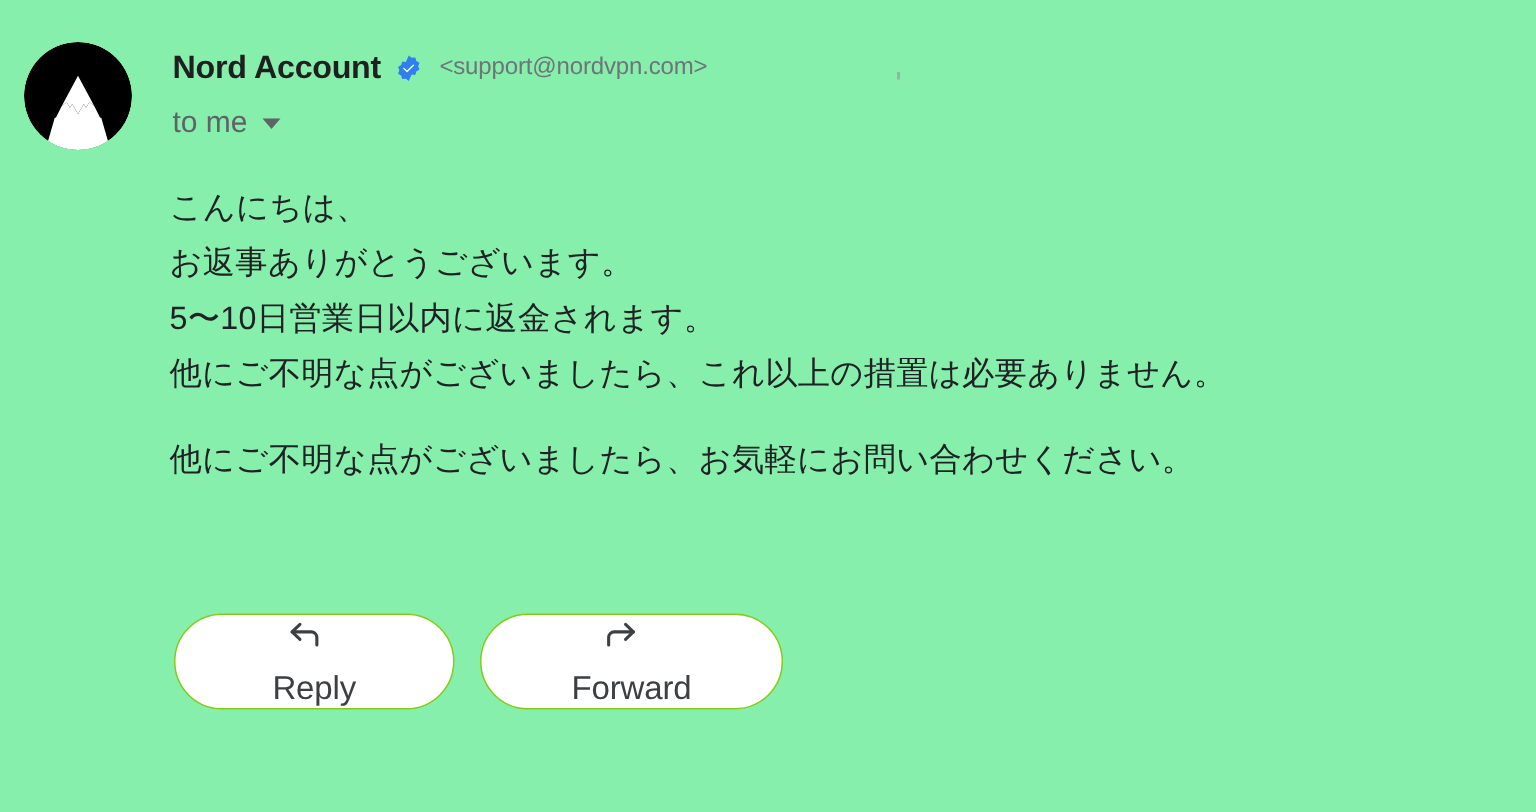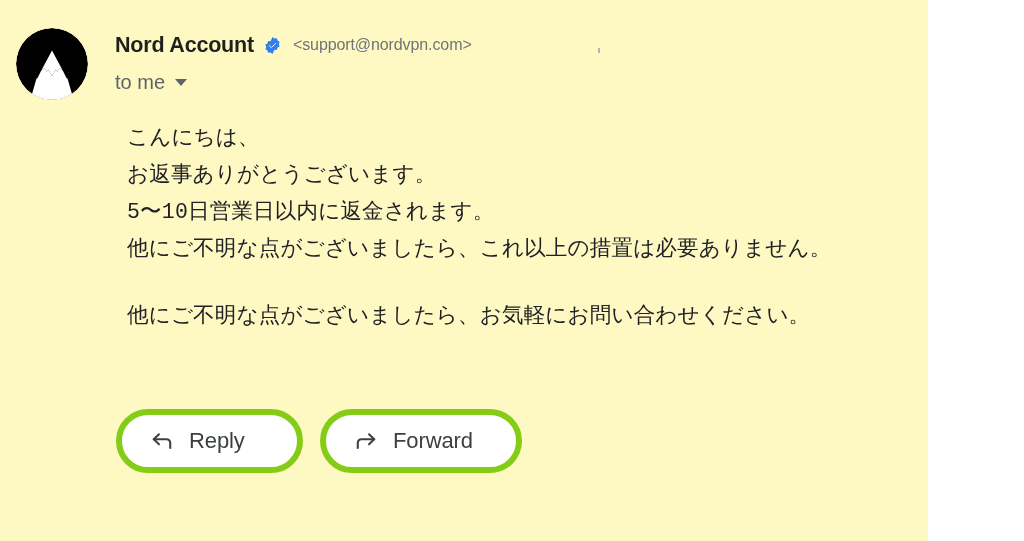--- a/index.html
+++ b/index.html
@@ -10,23 +10,23 @@
   body {
     width: 1024px;
     height: 541px;
     overflow: hidden;
     font-family: "Liberation Sans", "DejaVu Sans", sans-serif;
     -webkit-font-smoothing: antialiased;
   }
 
   .email-view {
     position: relative;
-    width: 928px;
+    width: 1024px;
     height: 541px;
-    background: #fef9c3;
+    background: #86efac;
   }
 
   
   .message-header {
     position: absolute;
     left: 0;
     top: 0;
     width: 1024px;
     height: 118px;
   }
@@ -108,32 +108,31 @@
     width: 0;
     height: 0;
     border-left: 6.5px solid transparent;
     border-right: 6.5px solid transparent;
     border-top: 7px solid #5f6368;
   }
 
   
   .message-body {
     position: absolute;
-    left: 127px;
+    left: 113px;
     top: 120px;
     width: 890px;
-    font-family: Liberation Mono, monospace;
   }
 
   .body-paragraph {
     margin: 0;
     padding: 0;
   }
   .body-paragraph + .body-paragraph {
-    margin-top: 30px;
+    margin-top: 20px;
   }
 
   .body-line {
     font-size: 21.5px;
     line-height: 37px;
     color: #202124;
     white-space: pre;
     letter-spacing: 0.2px;
   }
 
@@ -142,28 +141,29 @@
     position: absolute;
     left: 116px;
     top: 409px;
     display: flex;
     gap: 17px;
   }
 
   .action-button {
     display: inline-flex;
     align-items: center;
-    justify-content: flex-start;
+    justify-content: space-between;
     height: 64px;
     padding: 0 27px;
-    border: 6px solid #84cc16;
+    border: 1px solid #84cc16;
     border-radius: 32px;
     background: #ffffff;
     cursor: pointer;
     box-sizing: border-box;
+    flex-direction: column;
   }
   .action-button .btn-icon {
     display: inline-flex;
     width: 26px;
     height: 26px;
     margin-right: 14px;
     flex: 0 0 auto;
   }
   .action-button .btn-icon svg { display: block; width: 26px; height: 26px; }
   .action-button .btn-label {

